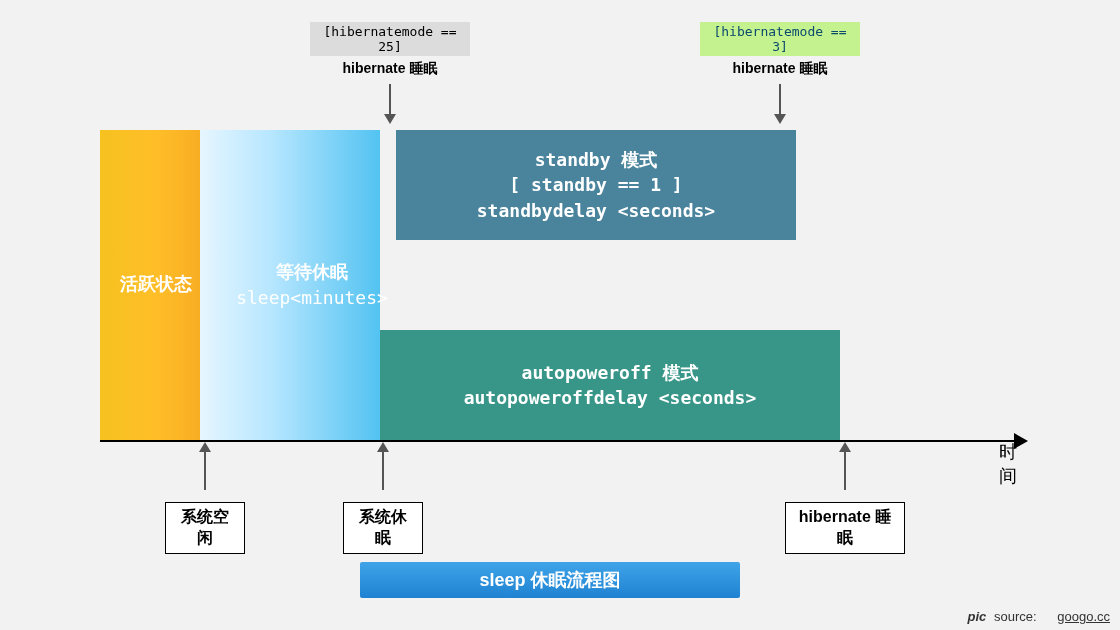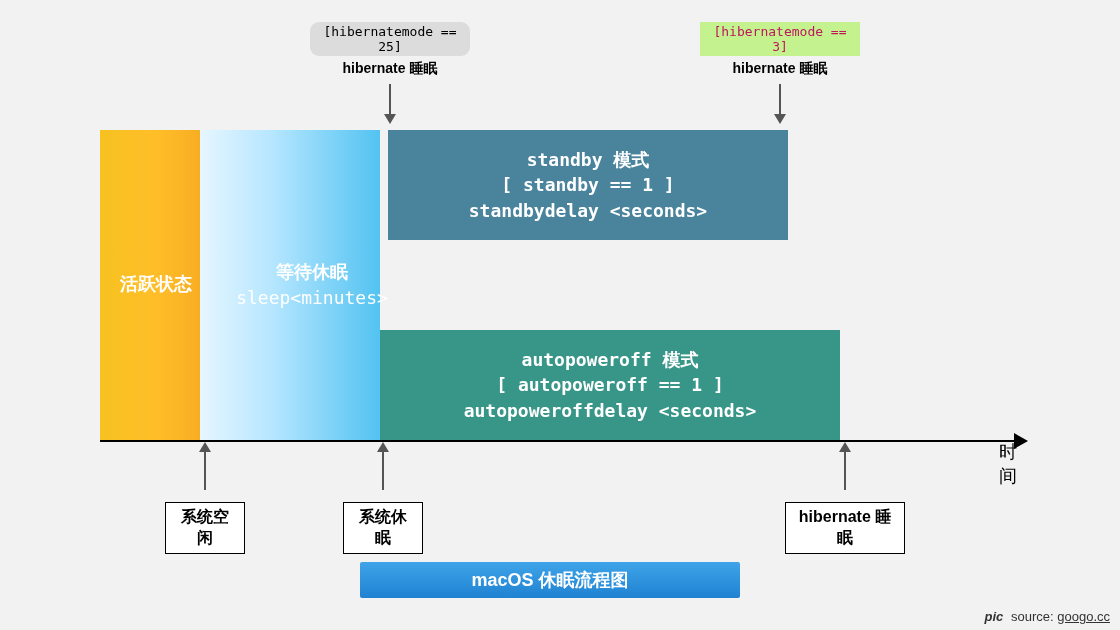--- a/index.html
+++ b/index.html
@@ -36,21 +36,21 @@
     }
     .sleep-block {
       left: 100px; top: 0; width: 180px; height: 310px;
       background: linear-gradient(90deg, #e6f6ff 0%, #b6e6ff 40%, #53c3f1 100%);
       color: #fff; font-size: 18px;
       font-family: ui-monospace, "SF Mono", Menlo, Consolas, monospace;
       padding-left: 44px;
     }
     .sleep-block .l1 { font-weight: 600; font-family: -apple-system, sans-serif; }
     .standby-block {
-      left: 288px; top: 0; width: 400px; height: 110px;
+      left: 296px; top: 0; width: 400px; height: 110px;
       background: #4a839c; color: #fff; font-size: 18px; font-weight: 600;
     }
     .autopoweroff-block {
       left: 280px; top: 200px; width: 460px; height: 110px;
       background: #389688; color: #fff; font-size: 18px; font-weight: 600;
     }
     .timeline-axis {
       position: absolute;
       left: 0; top: 310px; width: 920px; height: 0;
       border-top: 2px solid #000;
@@ -72,22 +72,22 @@
       position: absolute;
       text-align: center;
     }
     .code-tag {
       font-family: ui-monospace, "SF Mono", Menlo, Consolas, monospace;
       font-size: 13px;
       padding: 2px 6px;
       display: inline-block;
       margin-bottom: 4px;
     }
-    .tag-grey { background: #dcdcdc; color: #000; border-radius: 9px; }
-    .tag-green { background: #c4f28e; color: #be185d; }
+    .tag-grey { background: #dcdcdc; color: #000; }
+    .tag-green { background: #c4f28e; color: #0c4a6e; }
     .annot-label { font-size: 14px; font-weight: 700; margin-bottom: 6px; }
     .arrow-down {
       display: inline-block;
       width: 2px; height: 38px; background: #555; position: relative;
     }
     .arrow-down::after {
       content: '';
       position: absolute; left: -5px; bottom: -2px;
       width: 0; height: 0;
       border-top: 10px solid #555;
@@ -128,21 +128,21 @@
       font-size: 18px; font-weight: 700;
       border-radius: 2px;
     }
     .source {
       position: absolute;
       right: 10px; bottom: 6px;
       font-size: 13px;
       color: #333;
     }
     .source .pic { font-style: italic; font-weight: 700; margin-right: 4px; }
-    .source .link { text-decoration: underline; }
+    .source .link { text-decoration: underline; margin-left: 17px; }
   </style>
 </head>
 <body>
 
 <div class="top-annot" style="left: 310px; top: 22px; width: 160px;">
   <div class="code-tag tag-grey">[hibernatemode == 25]</div>
   <div class="annot-label">hibernate 睡眠</div>
   <div class="arrow-down"></div>
 </div>
 
@@ -164,21 +164,20 @@
   </div>
 
   <div class="block standby-block">
     <span>standby 模式</span>
     <span>[ standby == 1 ]</span>
     <span>standbydelay &lt;seconds&gt;</span>
   </div>
 
   <div class="block autopoweroff-block">
     <span>autopoweroff 模式</span>
-    <span>[ autopoweroff == 1 ]</span>
     <span>autopoweroffdelay &lt;seconds&gt;</span>
   </div>
 
   <div class="timeline-axis"></div>
   <div class="arrow-head-right"></div>
   <div class="axis-label">时间</div>
 </div>
 
 <div class="bottom-annot" style="left: 165px; top: 444px; width: 80px;">
   <div class="arrow-up"></div><br>
@@ -189,20 +188,20 @@
   <div class="arrow-up"></div><br>
   <div class="box-label">系统休眠</div>
 </div>
 
 <div class="bottom-annot" style="left: 785px; top: 444px; width: 120px;">
   <div class="arrow-up"></div><br>
   <div class="box-label">hibernate 睡眠</div>
 </div>
 
 <div class="caption-bar">
-  <span>macOS 休眠流程图</span>
+  <span>sleep 休眠流程图</span>
 </div>
 
 <div class="source">
   <span class="pic">pic</span>
   <span>source:</span>
   <span class="link">googo.cc</span>
 </div>
 
 </body></html>

